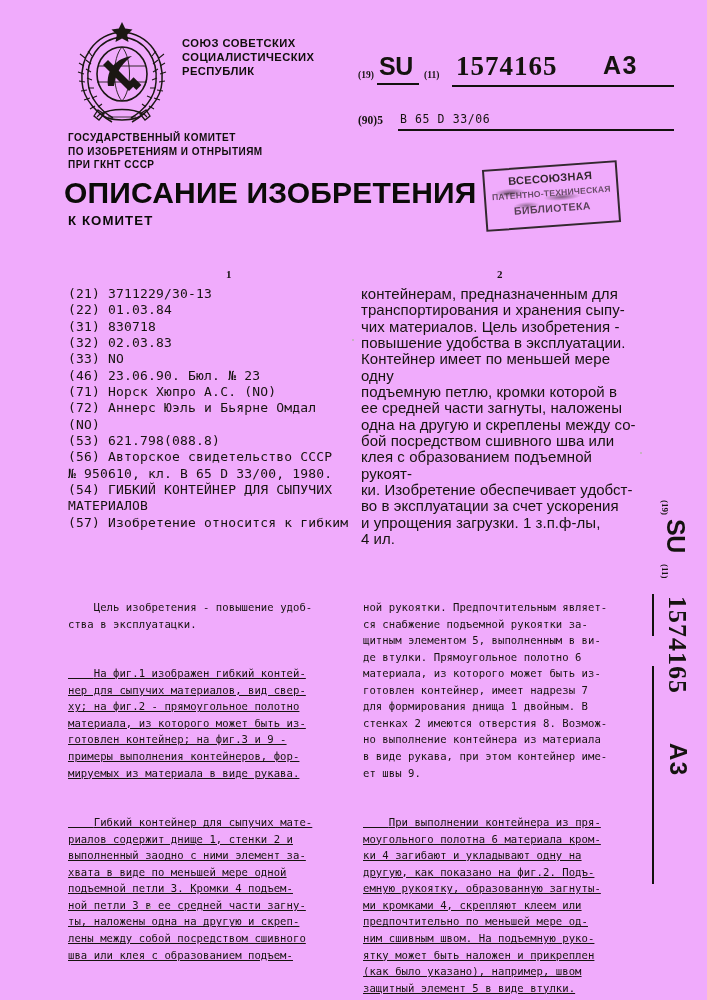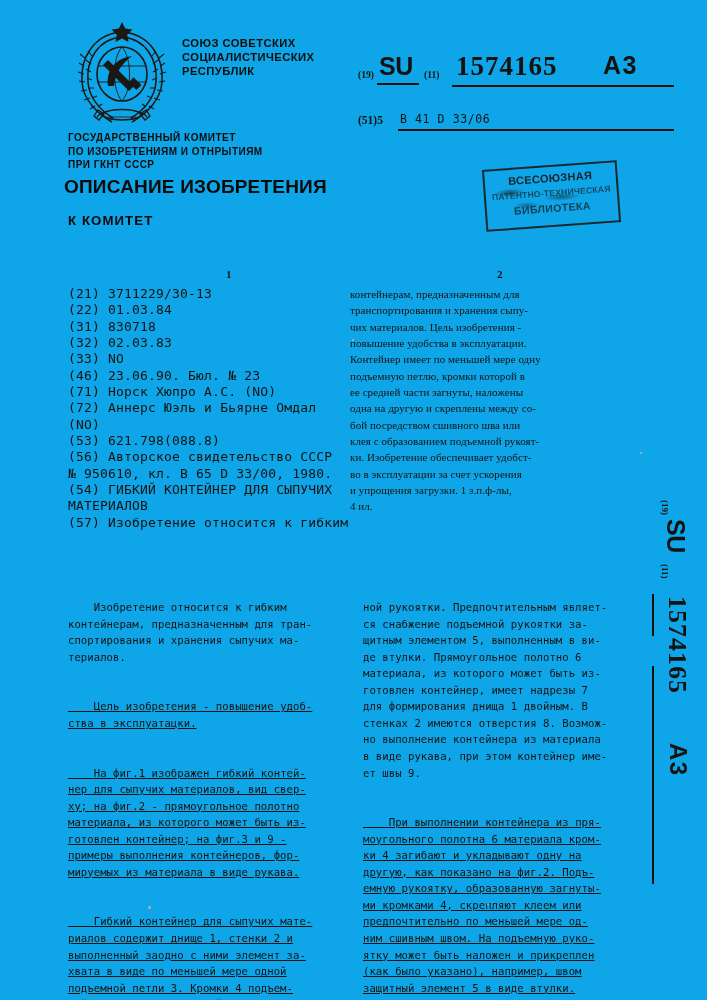--- a/index.html
+++ b/index.html
@@ -14,21 +14,21 @@
     position: relative;
     overflow: hidden;
     font-family: "Liberation Serif", "DejaVu Serif", serif;
     color: #15130f;
     -webkit-font-smoothing: none;
   }
 
   .page {
     position: absolute;
     inset: 0;
-    background: #0ea5e9;
+    background: #f0abfc;
   }
 
   
   .header {
     position: absolute;
     left: 0; top: 0;
     width: 707px; height: 265px;
   }
 
   .emblem {
@@ -57,21 +57,21 @@
     font-weight: 700;
     letter-spacing: 0.5px;
     line-height: 13.6px;
     color: #100e0b;
   }
 
   .doc-title {
     position: absolute;
     left: 64px; top: 176px;
     font-family: "Liberation Sans", "DejaVu Sans", sans-serif;
-    font-size: 19px;
+    font-size: 30px;
     font-weight: 700;
     letter-spacing: 0.2px;
     color: #0c0b09;
     white-space: nowrap;
   }
   .doc-subtitle {
     position: absolute;
     left: 68px; top: 213px;
     font-family: "Liberation Sans", "DejaVu Sans", sans-serif;
     font-size: 13.2px;
@@ -193,24 +193,24 @@
     font-family: "DejaVu Sans Mono", "Liberation Mono", monospace;
     font-size: 13px;
     line-height: 16.35px;
     letter-spacing: 0.18px;
     color: #16130f;
     white-space: pre-wrap;
   }
 
   .abstract {
     position: absolute;
-    left: 350px; top: 286px;
+    left: 361px; top: 286px;
     width: 276px;
-    font-family: Liberation Serif, serif;
-    font-size: 11px;
+    font-family: Liberation Sans, sans-serif;
+    font-size: 15px;
     line-height: 16.35px;
     letter-spacing: 0.05px;
     color: #16130f;
     white-space: pre-wrap;
   }
 
   
   .body-col {
     position: absolute;
     font-family: "DejaVu Sans Mono", "Liberation Mono", monospace;
@@ -335,22 +335,22 @@
       <span class="code19">(19)</span>
       <span class="su">SU</span>
       <span class="code11">(11)</span>
       <span class="patno">1574165</span>
       <span class="kind">A3</span>
     </div>
     <div class="rule-su"></div>
     <div class="rule-num"></div>
 
     <div class="ipcline">
-      <span class="code51">(51)5</span>
-      <span class="ipc">B 41 D  33/06</span>
+      <span class="code51">(90)5</span>
+      <span class="ipc">B 65 D  33/06</span>
     </div>
     <div class="rule-ipc"></div>
 
     <div class="stamp">
       <span class="st-line st1">ВСЕСОЮЗНАЯ</span>
       <span class="st-line st2">ПАТЕНТНО-ТЕХНИЧЕСКАЯ</span>
       <span class="st-line st3">БИБЛИОТЕКА</span>
     </div>
     <div class="stamp-smudge"></div>
   </div>
@@ -382,24 +382,20 @@
 ее средней части загнуты, наложены
 одна на другую и скреплены между со-
 бой посредством сшивного шва или
 клея с образованием подъемной рукоят-
 ки. Изобретение обеспечивает удобст-
 во в эксплуатации за счет ускорения
 и упрощения загрузки. 1 з.п.ф-лы,
 4 ил.</div>
 
   <div class="body-col left">
-    <p>    Изобретение относится к гибким
-контейнерам, предназначенным для тран-
-спортирования и хранения сыпучих ма-
-териалов.</p>
     <p>    Цель изобретения - повышение удоб-
 ства в эксплуатацки.</p>
     <p>    На фиг.1 изображен гибкий контей-
 нер для сыпучих материалов, вид свер-
 ху; на фиг.2 - прямоугольное полотно
 материала, из которого может быть из-
 готовлен контейнер; на фиг.3 и 9 -
 примеры выполнения контейнеров, фор-
 мируемых из материала в виде рукава.</p>
     <p>    Гибкий контейнер для сыпучих мате-

